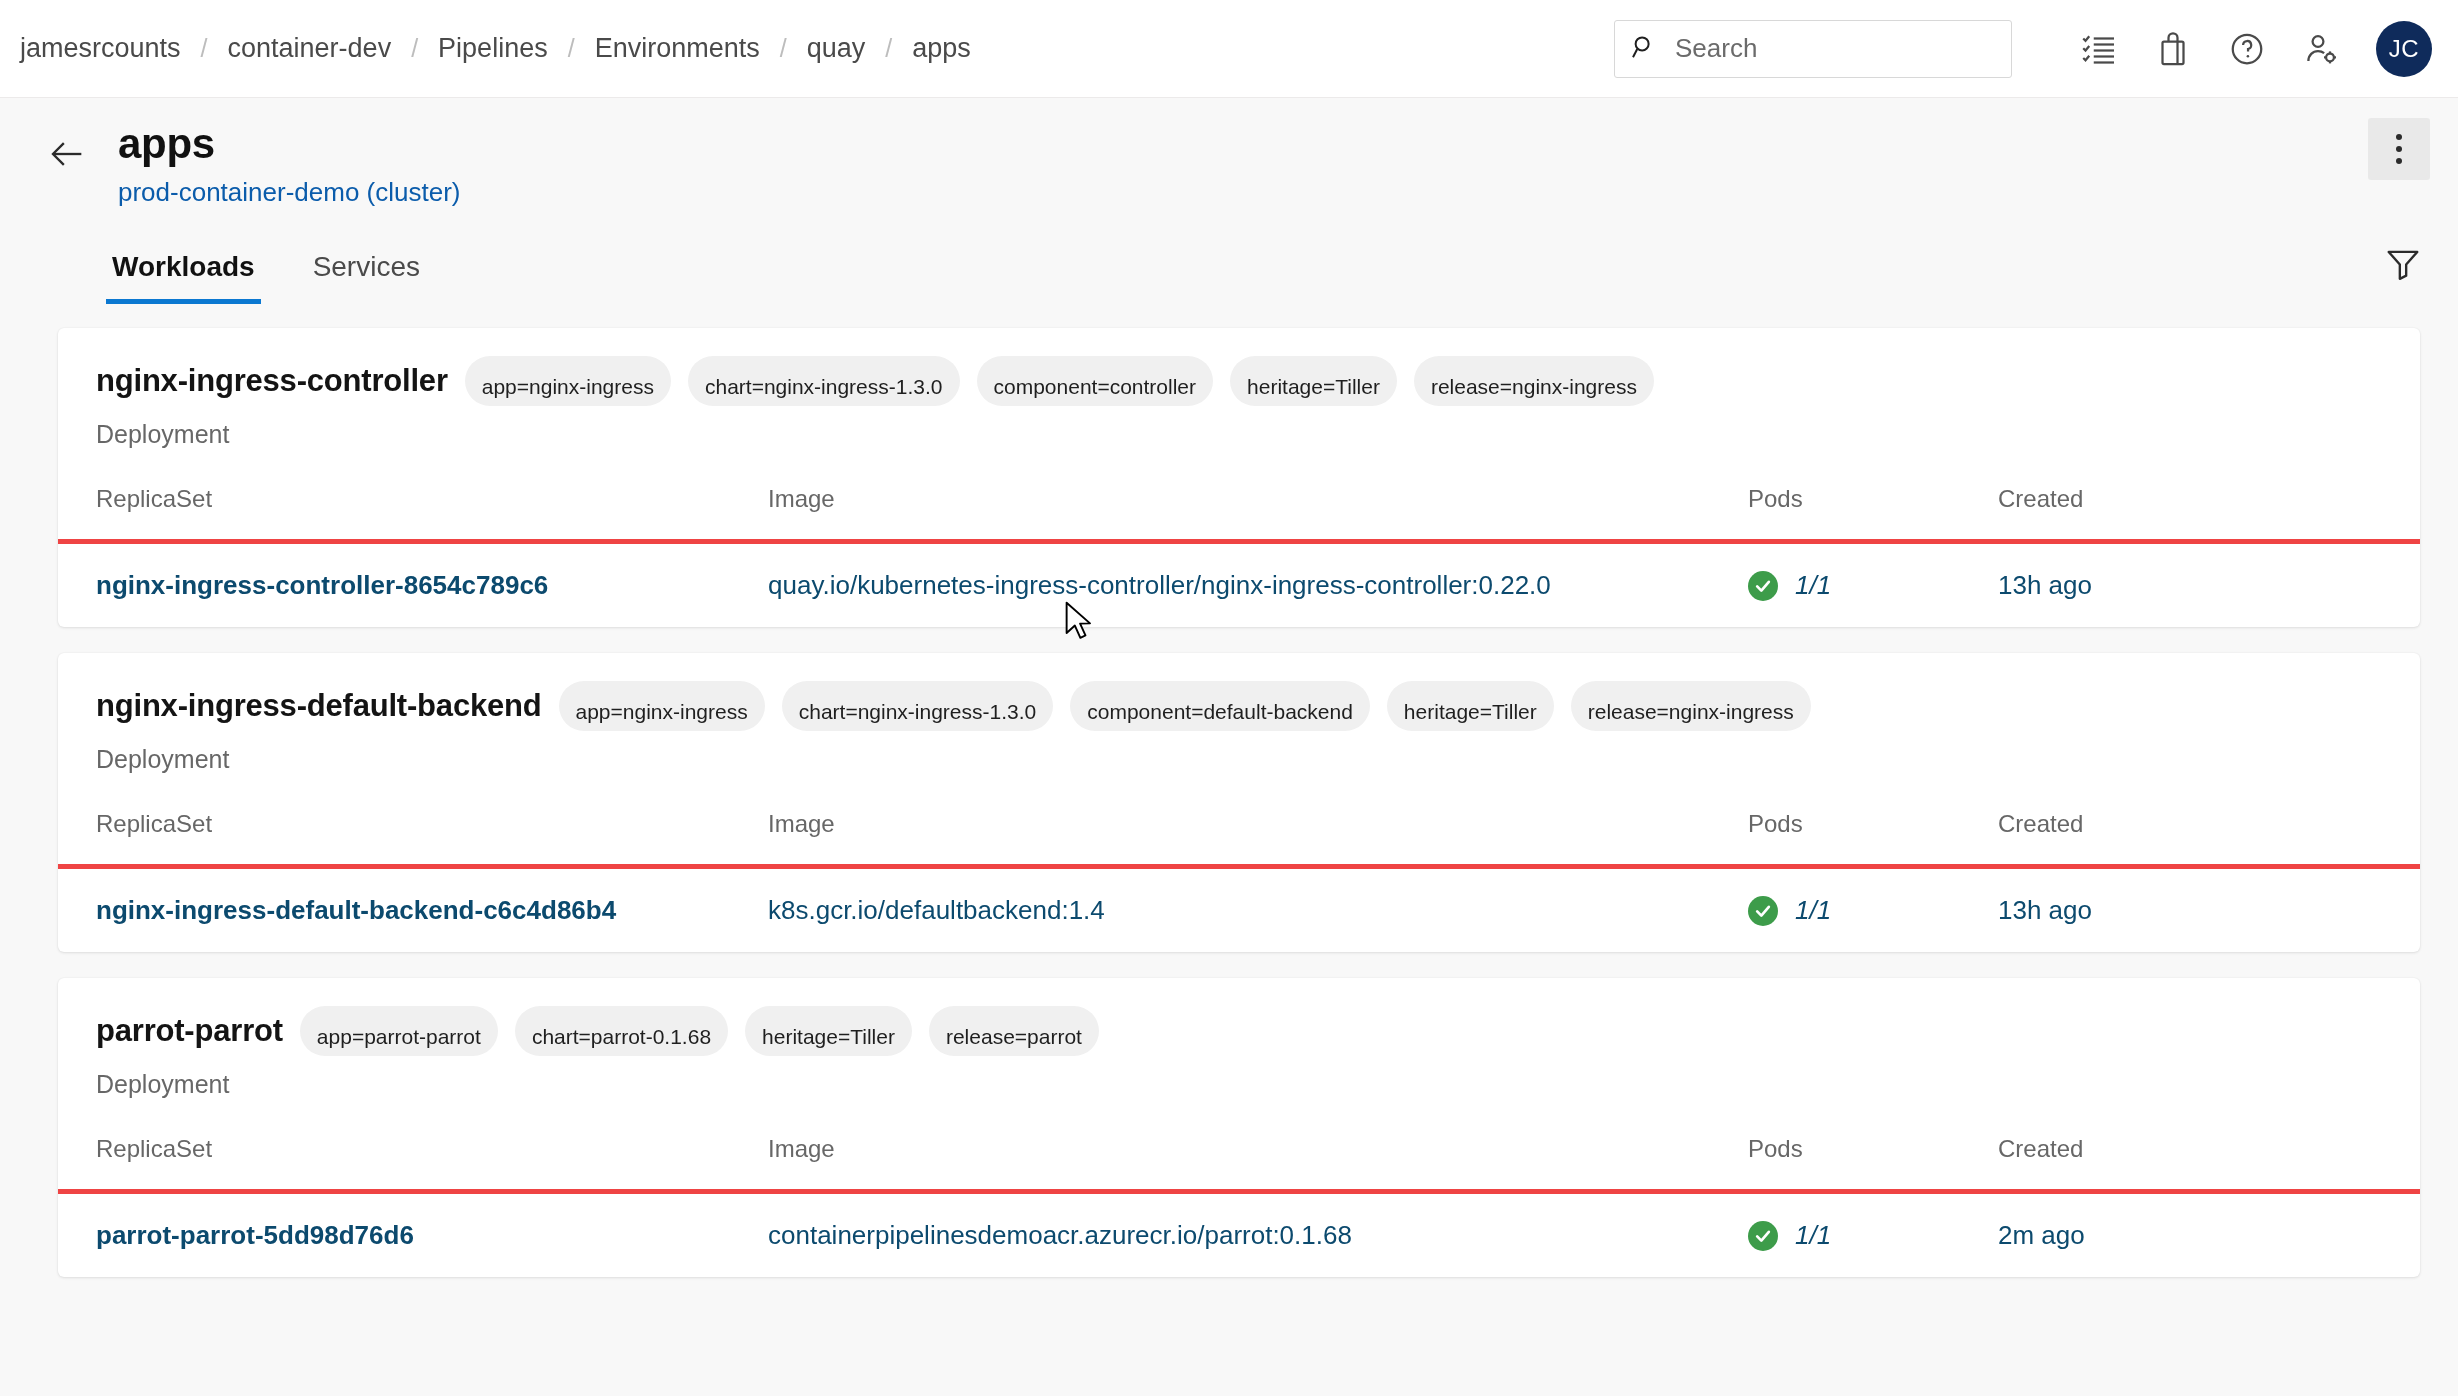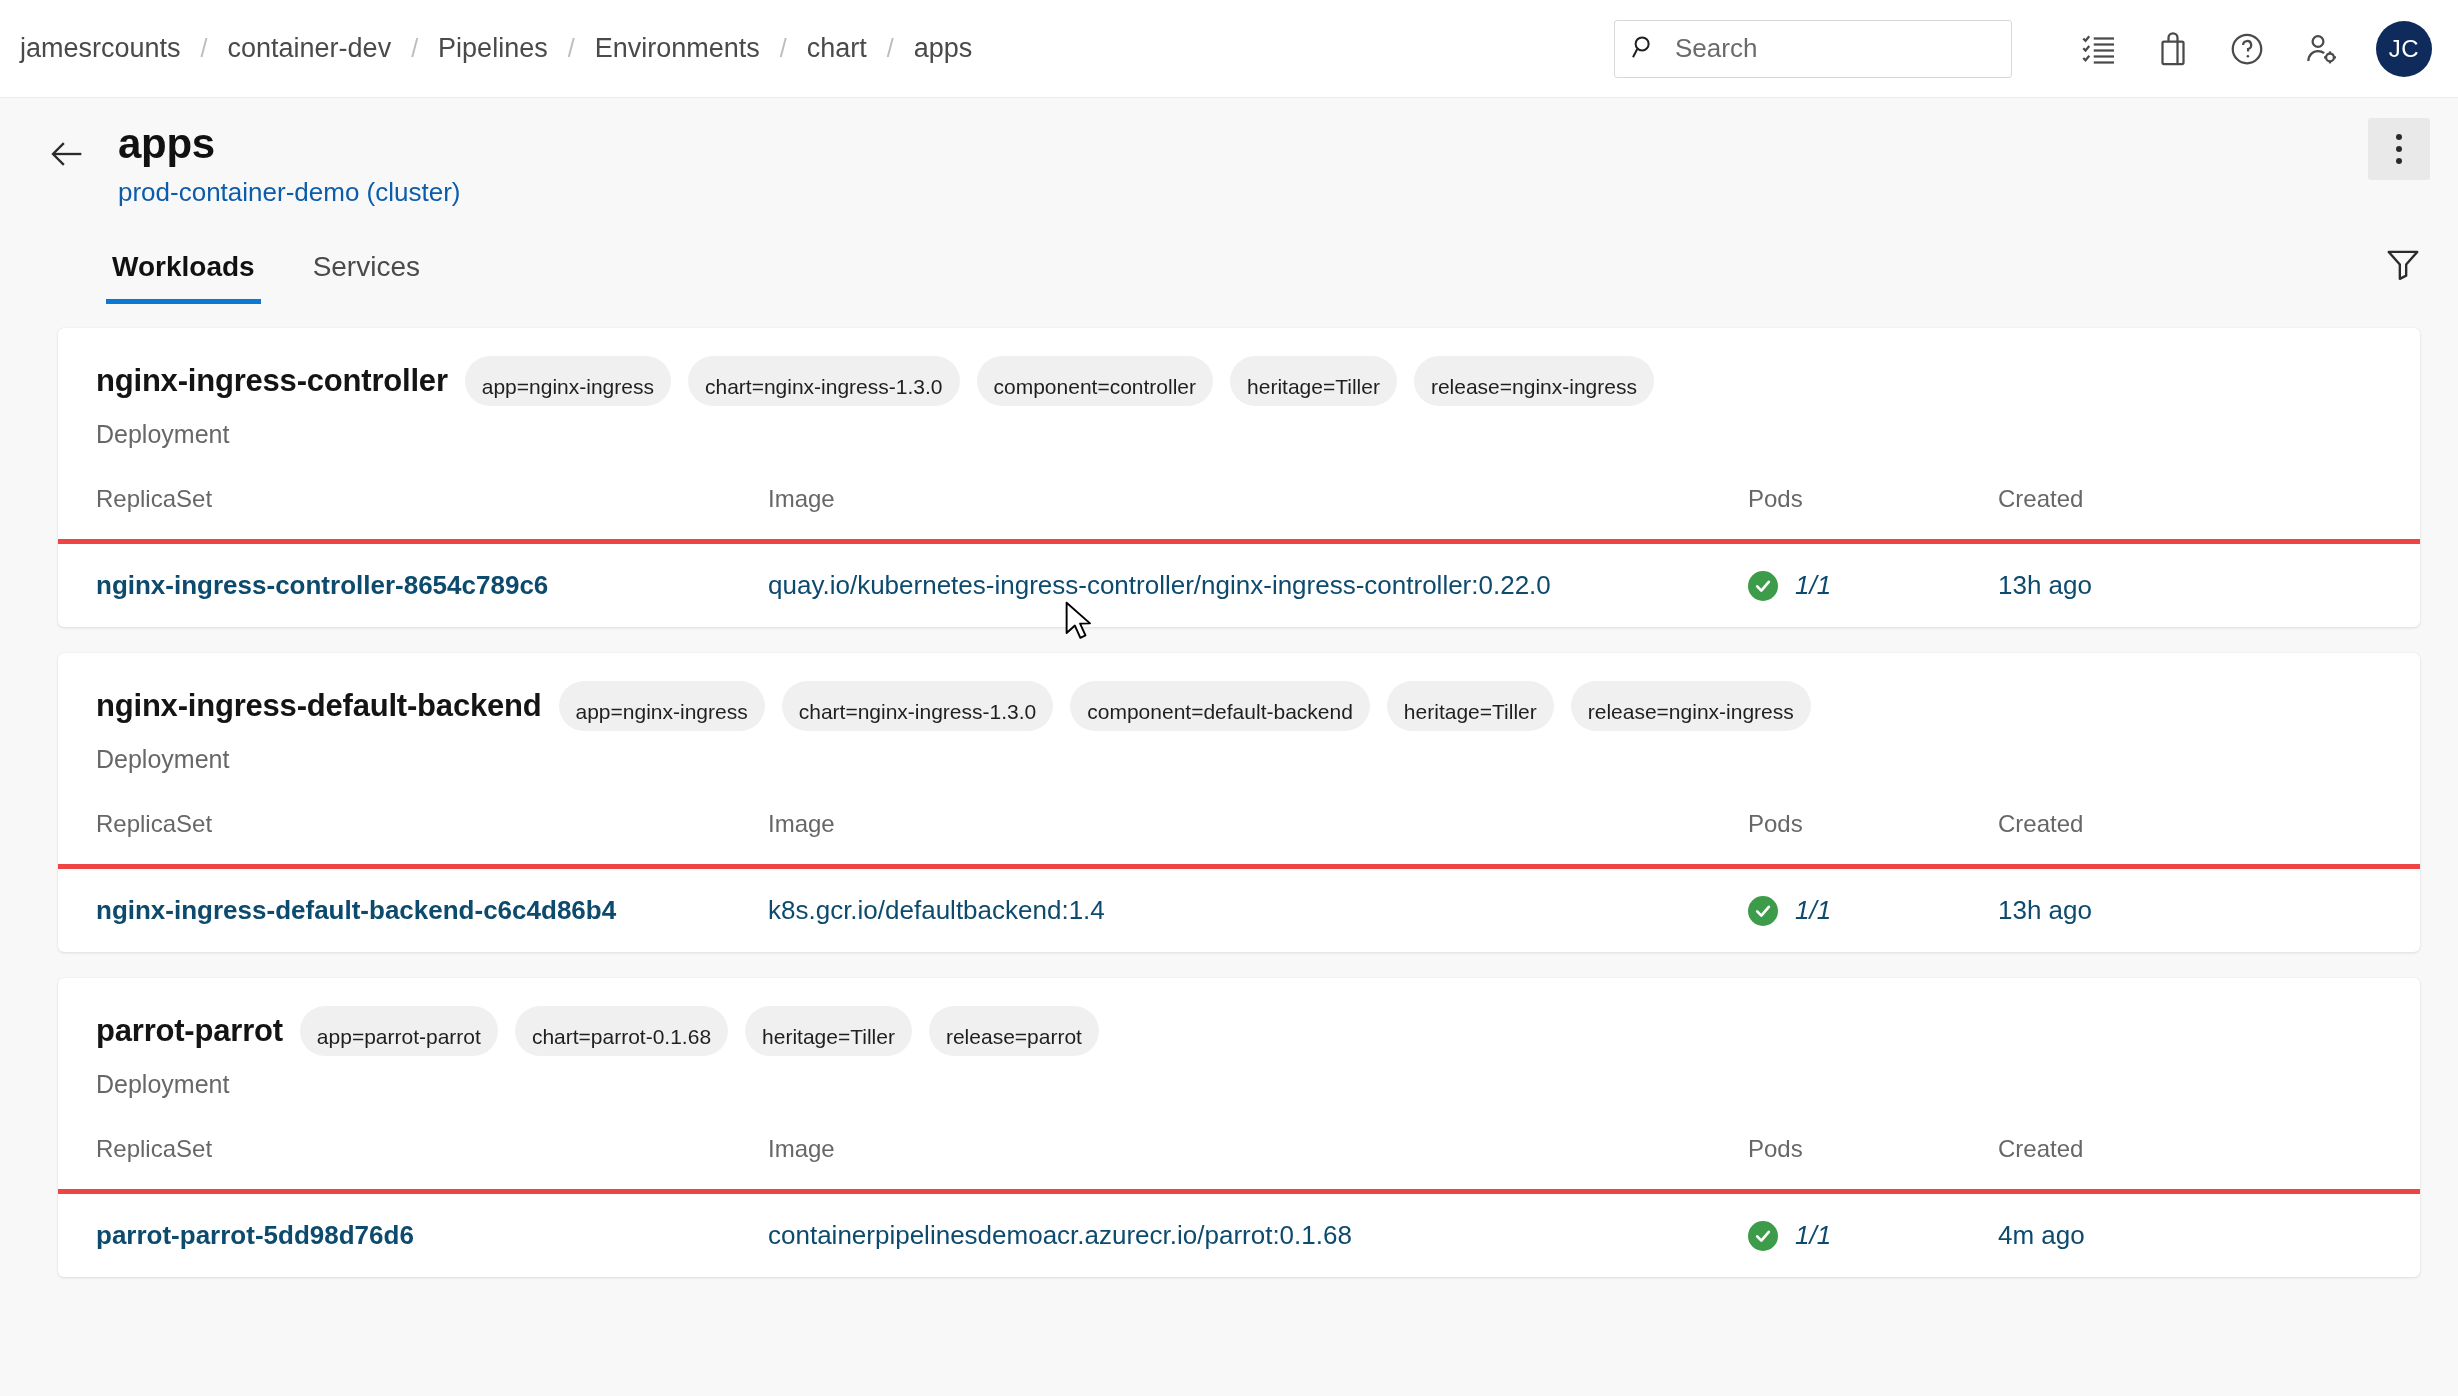--- a/index.html
+++ b/index.html
@@ -273,21 +273,21 @@
   <div class="topbar">
     <div class="breadcrumb" id="breadcrumb">
         <span class="crumb">jamesrcounts</span>
         <span class="crumb-sep">/</span>
         <span class="crumb">container-dev</span>
         <span class="crumb-sep">/</span>
         <span class="crumb">Pipelines</span>
         <span class="crumb-sep">/</span>
         <span class="crumb">Environments</span>
         <span class="crumb-sep">/</span>
-        <span class="crumb">chart</span>
+        <span class="crumb">quay</span>
         <span class="crumb-sep">/</span>
         <span class="crumb">apps</span>
       </div>
 
     <div class="topbar-right">
       <div class="search-box">
         <span>
           <svg width="30" height="30" viewBox="0 0 24 24" fill="none" stroke="#1f1f1f" stroke-width="1.6">
             <circle cx="10.5" cy="9.5" r="5.2"></circle>
             <line x1="6.6" y1="13.6" x2="3.2" y2="20.2"></line>
@@ -481,21 +481,21 @@
               <td class="col-pods">
                 <div class="pods-cell">
                   <span class="ok-badge">
                     <svg width="20" height="20" viewBox="0 0 24 24" fill="none" stroke="#ffffff" stroke-width="3.2" stroke-linecap="round" stroke-linejoin="round">
                       <polyline points="5,12.5 10,17.5 19,7"></polyline>
                     </svg>
                   </span>
                   <span>1/1</span>
                 </div>
               </td>
-              <td class="col-cre">4m ago</td>
+              <td class="col-cre">2m ago</td>
             </tr>
           </tbody>
         </table>
       </div>
     </div>
 
   <div class="cursor" style="left: 1062px; top: 600px;">
     <svg width="34" height="44" viewBox="0 0 24 32">
       <path d="M3 2 L3 24 L9 18.6 L13 27.5 L16.7 25.8 L12.8 17.2 L20 17 Z" fill="#ffffff" stroke="#000000" stroke-width="1.4" stroke-linejoin="round"></path>
     </svg>

